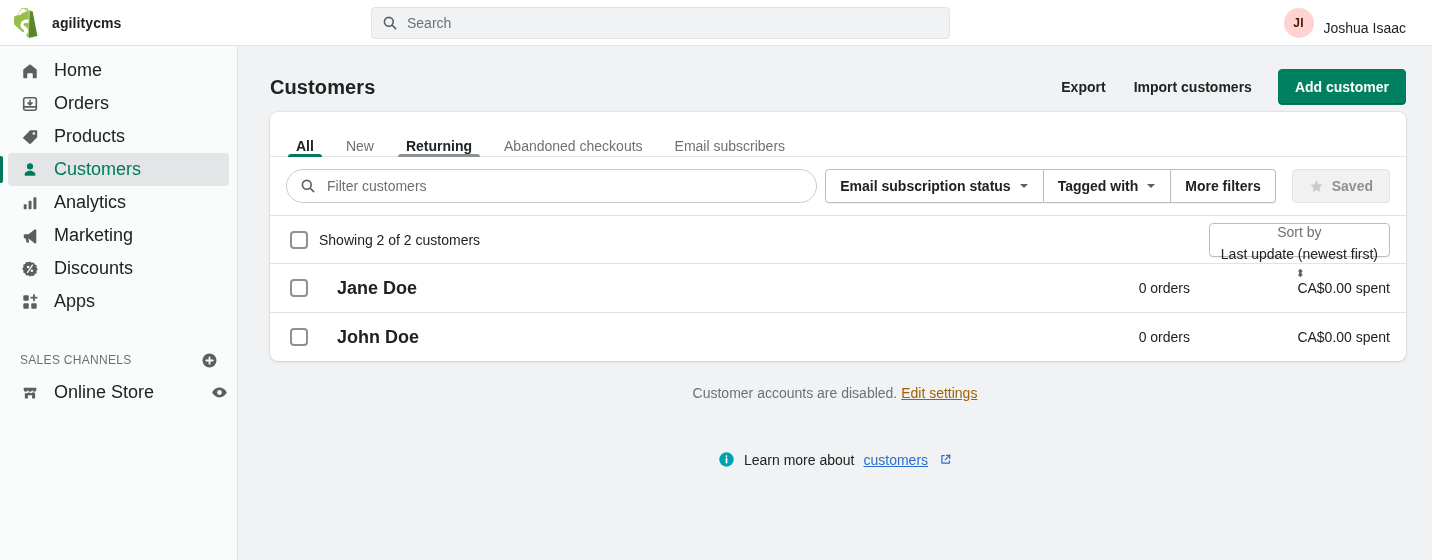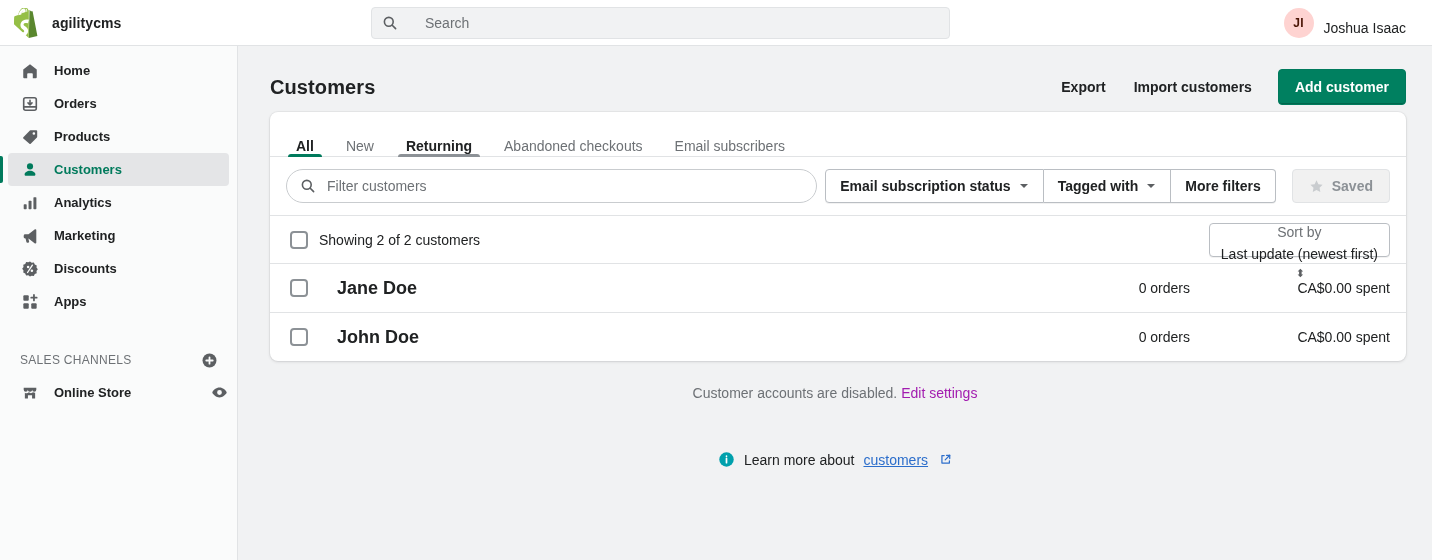--- a/index.html
+++ b/index.html
@@ -44,21 +44,21 @@
     width: 579px; height: 32px;
   }
   .searchbox {
     width: 100%; height: 100%;
     background: #f1f2f3;
     border: 1px solid #e1e3e5;
     border-radius: 4px;
     display: flex;
     align-items: center;
     padding-left: 10px;
-    gap: 27px;
+    gap: 9px;
   }
   .searchbox .ph {
     font-size: 14px;
     color: #6d7175;
   }
   .account {
     position: absolute;
     right: 26px; top: 8px;
     display: flex;
     align-items: center;
@@ -98,22 +98,22 @@
     gap: 14px;
     cursor: pointer;
   }
   .nav-item .ico {
     width: 20px; height: 20px;
     display: flex; align-items: center; justify-content: center;
     color: #5c5f62;
     flex: none;
   }
   .nav-item .lbl {
-    font-size: 13px;
-    font-weight: bold;
+    font-size: 18px;
+    font-weight: normal;
     color: #202223;
   }
   .nav-item.active { background: #e4e5e7; }
   .nav-item.active .lbl { color: #007a5c; }
   .nav-item.active .ico { color: #007a5c; }
   .nav-item.active::before {
     content: "";
     position: absolute;
     left: -8px; top: 3px;
     width: 3px; height: 27px;
@@ -362,21 +362,22 @@
   }
 
   
   .accounts-note {
     text-align: center;
     font-size: 14px;
     color: #6d7175;
     margin-top: 24px;
   }
   .accounts-note a {
-    color: #a21caf;
+    color: #a16207;
+    text-decoration: underline;
     cursor: pointer;
   }
   .learn {
     display: flex;
     align-items: center;
     justify-content: center;
     gap: 9px;
     margin-top: 50px;
     font-size: 14px;
     color: #202223;

